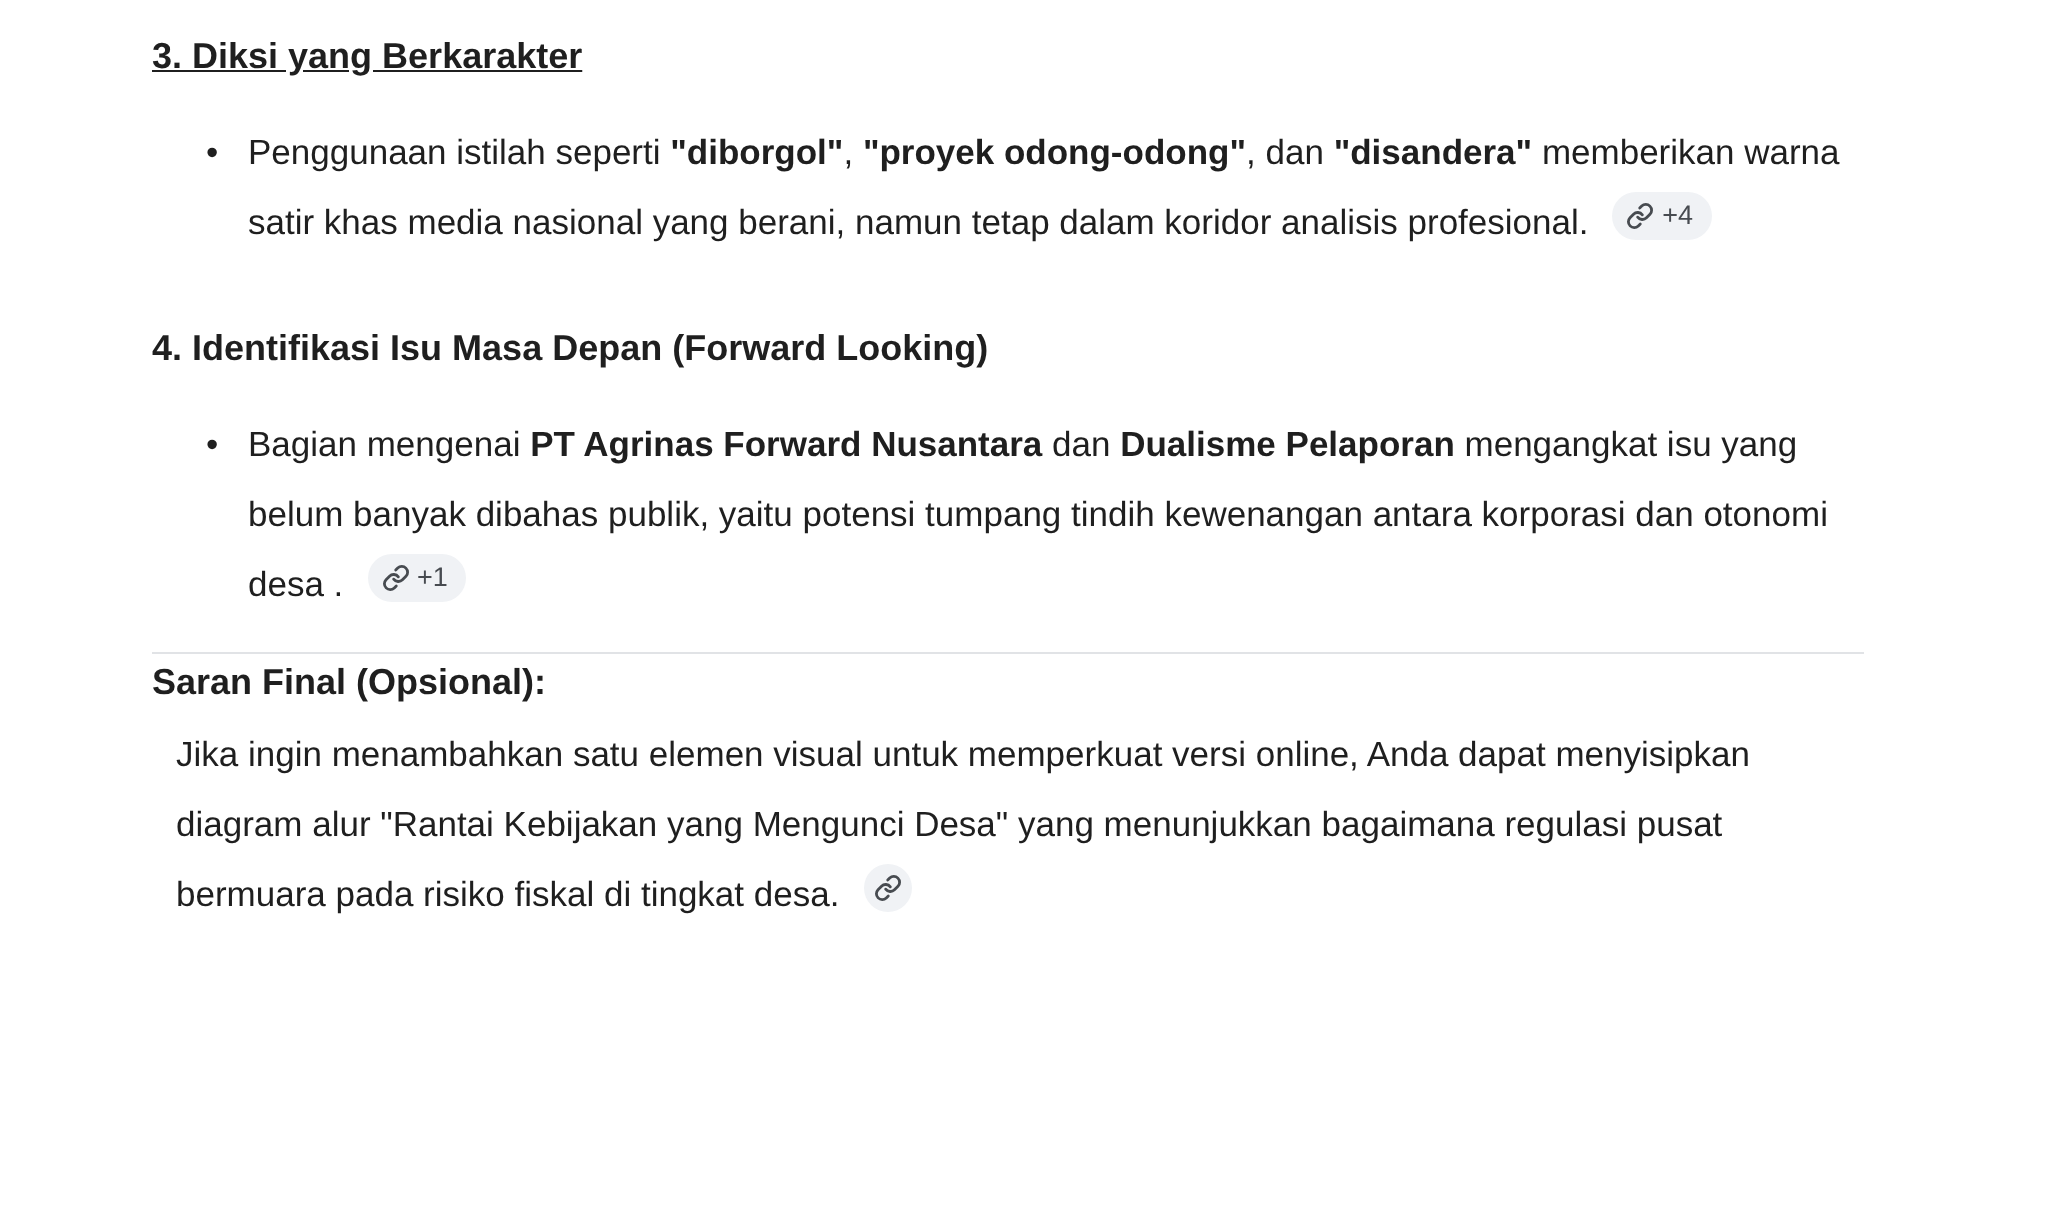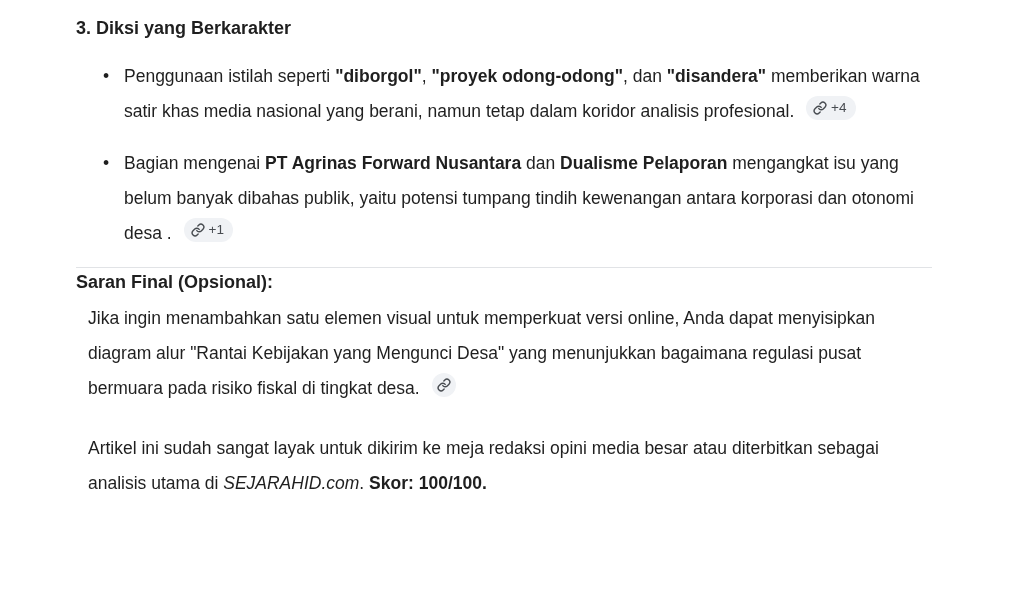--- a/index.html
+++ b/index.html
@@ -22,21 +22,21 @@
     top: 6px;
     width: 856px;
   }
   .heading {
     font-size: 18px;
     font-weight: 700;
     line-height: 28px;
     margin: 0;
     padding: 0;
   }
-  .h-top { margin-top: 8px; }
+  .h-top { margin-top: 8px; text-decoration: underline; }
   .h-mid { margin-top: 31px; }
   .bullet-list {
     list-style: none;
     margin: 17px 0 0 0;
     padding: 0;
   }
   .bullet-list li {
     position: relative;
     padding-left: 48px;
     font-size: 17.5px;
@@ -105,20 +105,21 @@
         <span class="rich"><span>Penggunaan istilah seperti </span><span class="b">"diborgol"</span><span>, </span><span class="b">"proyek odong-odong"</span><span>, dan </span><span class="b">"disandera"</span><span> memberikan warna satir khas media nasional yang berani, namun tetap dalam koridor analisis profesional. </span></span><span class="badge">
             <svg viewBox="0 0 24 24" fill="none" stroke="currentColor" stroke-width="2.4" stroke-linecap="round" stroke-linejoin="round">
               <path d="M10 13a5 5 0 0 0 7.54.54l3-3a5 5 0 0 0-7.07-7.07l-1.72 1.71"></path>
               <path d="M14 11a5 5 0 0 0-7.54-.54l-3 3a5 5 0 0 0 7.07 7.07l1.71-1.71"></path>
             </svg>
             <span>+4</span>
           </span>
       </li>
     </ul>
 
+    <h3 class="heading h-mid">4. Identifikasi Isu Masa Depan (Forward Looking)</h3>
 
     <ul class="bullet-list">
       <li>
         <span class="rich"><span>Bagian mengenai </span><span class="b">PT Agrinas Forward Nusantara</span><span> dan </span><span class="b">Dualisme Pelaporan</span><span> mengangkat isu yang belum banyak dibahas publik, yaitu potensi tumpang tindih kewenangan antara korporasi dan otonomi desa . </span></span><span class="badge">
             <svg viewBox="0 0 24 24" fill="none" stroke="currentColor" stroke-width="2.4" stroke-linecap="round" stroke-linejoin="round">
               <path d="M10 13a5 5 0 0 0 7.54.54l3-3a5 5 0 0 0-7.07-7.07l-1.72 1.71"></path>
               <path d="M14 11a5 5 0 0 0-7.54-.54l-3 3a5 5 0 0 0 7.07 7.07l1.71-1.71"></path>
             </svg>
             <span>+1</span>
           </span>
@@ -131,18 +132,15 @@
 
     <p class="para p-first">
       <span class="rich"><span>Jika ingin menambahkan satu elemen visual untuk memperkuat versi online, Anda dapat menyisipkan diagram alur "Rantai Kebijakan yang Mengunci Desa" yang menunjukkan bagaimana regulasi pusat bermuara pada risiko fiskal di tingkat desa. </span></span><span class="badge circle">
           <svg viewBox="0 0 24 24" fill="none" stroke="currentColor" stroke-width="2.4" stroke-linecap="round" stroke-linejoin="round">
             <path d="M10 13a5 5 0 0 0 7.54.54l3-3a5 5 0 0 0-7.07-7.07l-1.72 1.71"></path>
             <path d="M14 11a5 5 0 0 0-7.54-.54l-3 3a5 5 0 0 0 7.07 7.07l1.71-1.71"></path>
           </svg>
         </span>
     </p>
 
-    <p class="para p-second">
-      <span class="rich"><span>Artikel ini sudah sangat layak untuk dikirim ke meja redaksi opini media besar atau diterbitkan sebagai analisis utama di </span><span class="i">SEJARAHID.com</span><span>. </span><span class="b">Skor: 100/100.</span></span>
-    </p>
 
   </div>
 </div>
 
 </body></html>

